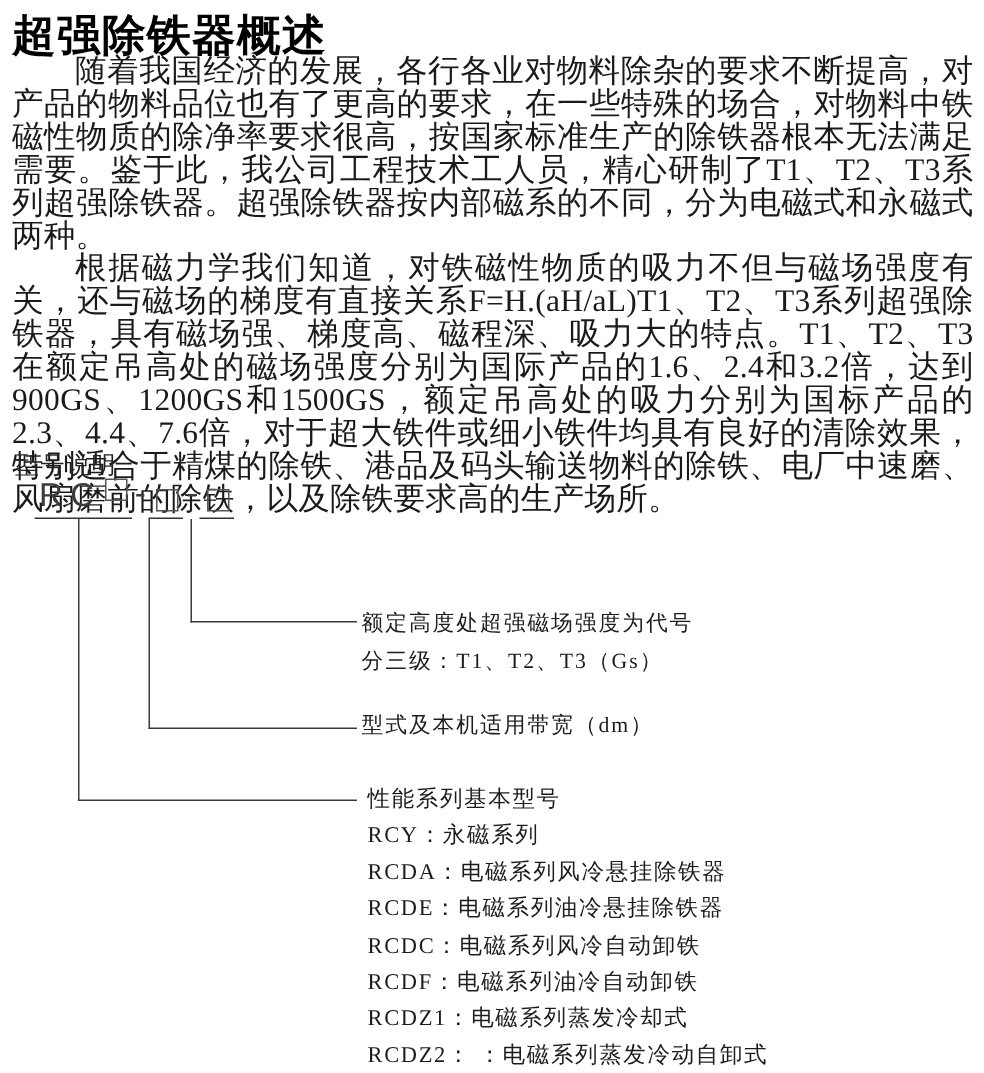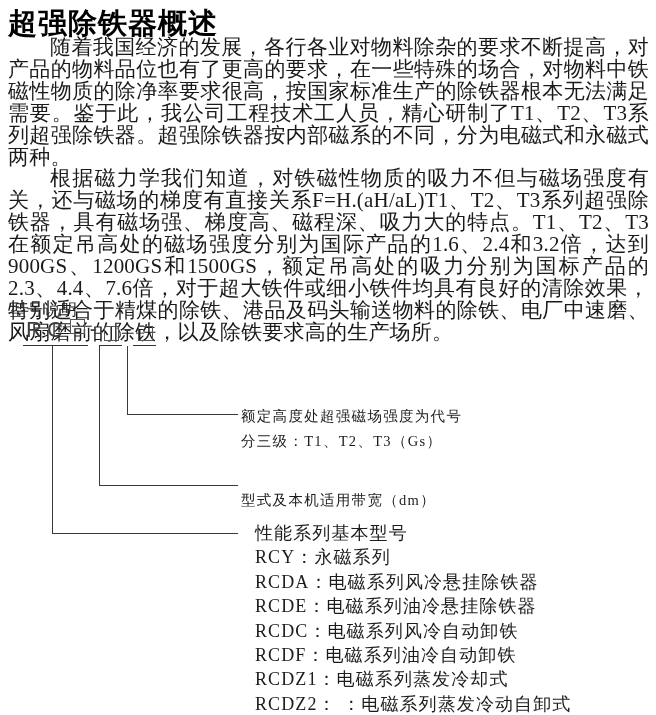--- a/index.html
+++ b/index.html
@@ -87,26 +87,26 @@
   
   .diagram-label {
     position: absolute;
     left: 241px;
     font-size: 14.5px;
     letter-spacing: 1.3px;
     color: #1c1c1c;
     white-space: nowrap;
   }
   .label-rated { top: 404px; line-height: 25px; }
-  .label-type  { top: 476px; line-height: 16px; margin-top: 16px; }
+  .label-type  { top: 476px; line-height: 16px; }
   .series-block {
     position: absolute;
-    left: 255px;
+    left: 245px;
     top: 521px;
-    font-size: 18px;
+    font-size: 15px;
     letter-spacing: 1.1px;
     color: #1c1c1c;
     white-space: nowrap;
   }
   .series-block .row { line-height: 24.4px; height: 24.4px; }
 </style>
 </head>
 <body>
 
 <div class="page-title">超强除铁器概述</div>

